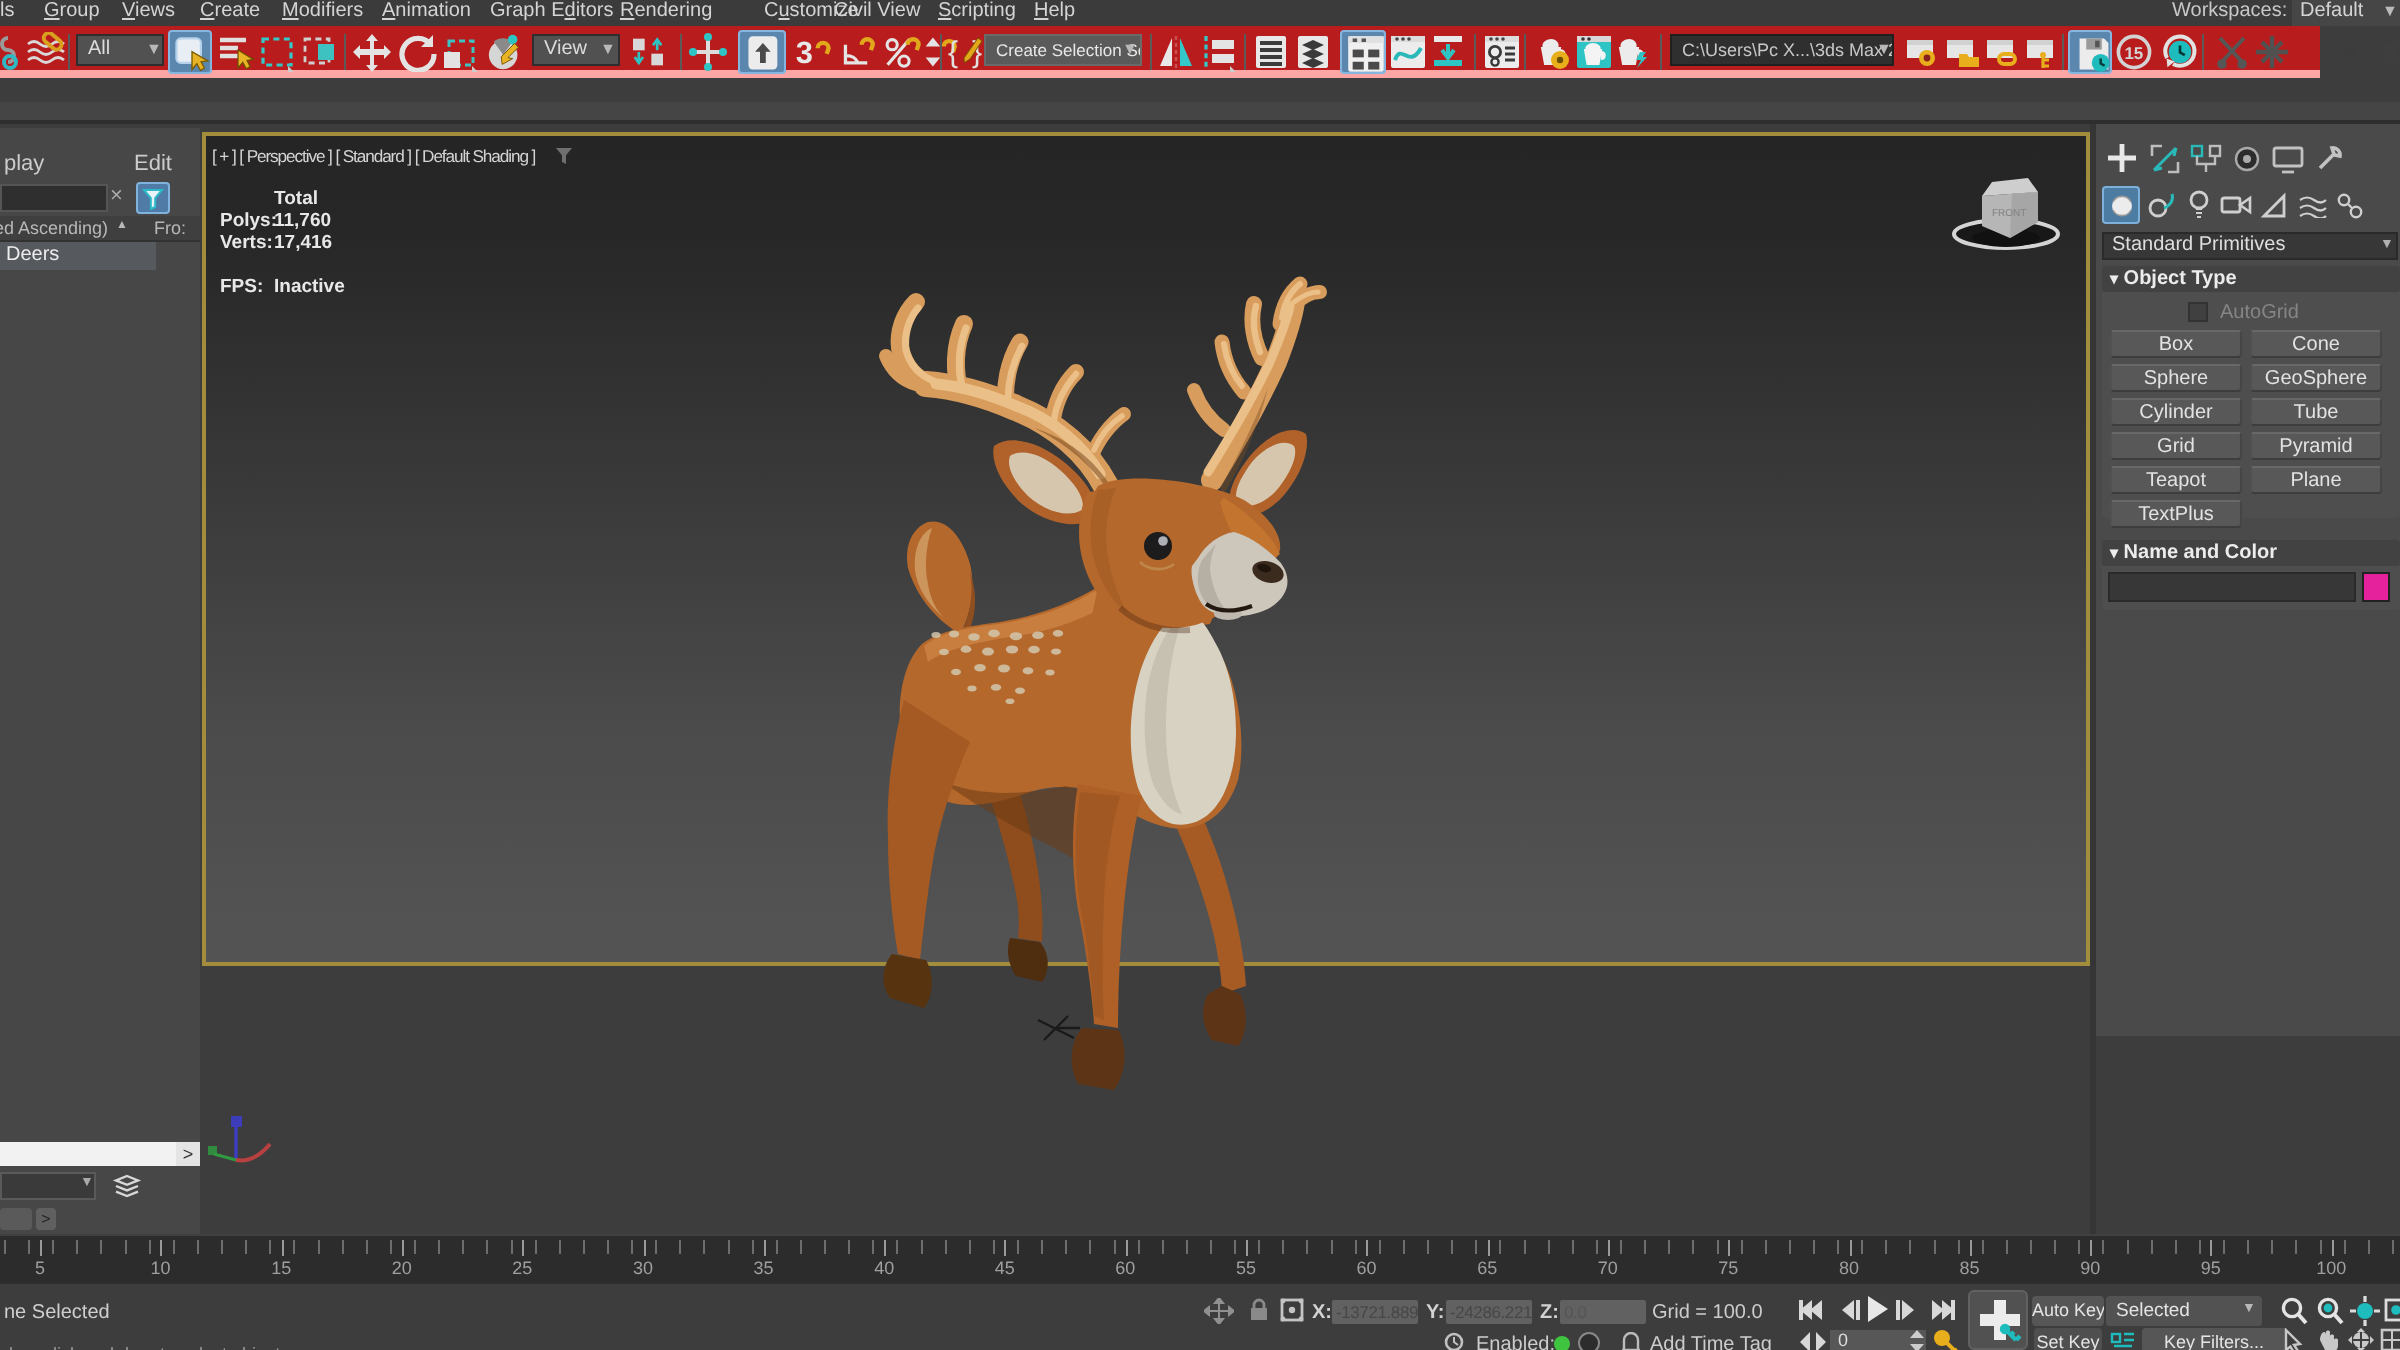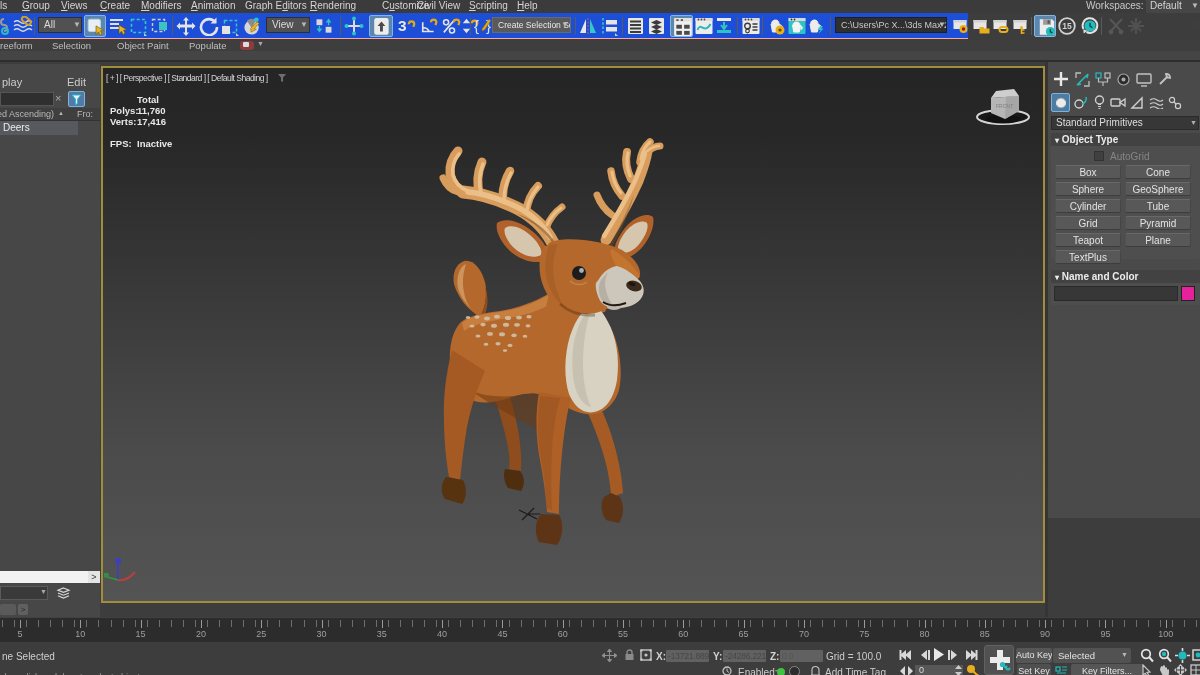--- a/index.html
+++ b/index.html
@@ -2,34 +2,34 @@
 <html><head><meta charset="utf-8"><style>
 *{margin:0;padding:0;box-sizing:border-box}
 html,body{width:1200px;height:675px;overflow:hidden;background:#3d3d3d;font-family:"Liberation Sans",sans-serif}
 #root{position:relative;width:1200px;height:675px}
 .abs{position:absolute}
 
 #menubar{position:absolute;left:0;top:0;width:1200px;height:13px;background:#3b3b3b;color:#d4d4d4;font-size:10px}
 #menubar span{position:absolute;top:0px;white-space:pre}
 #menubar u{text-decoration:underline}
 
-#toolbar{position:absolute;left:0;top:13px;width:968px;height:26px;background:#1d4ed8;border-bottom:1px solid #fca5a5}
+#toolbar{position:absolute;left:0;top:13px;width:1160px;height:26px;background:#b91c1c;border-bottom:4px solid #fca5a5}
 .ti{position:absolute;top:3px;width:20px;height:20px}
 .sep{position:absolute;top:4px;width:1px;height:18px;background:#5a5a5a}
 .dd{position:absolute;background:#2f2f2f;border:1px solid #202020;color:#c8c8c8;font-size:10px;line-height:14px;padding-left:5px;white-space:nowrap;overflow:hidden}
 .dda{position:absolute;color:#b8b8b8;font-size:8px}
 .activebtn{background:#5b87ae;border:1px solid #84b6e0;border-radius:2px}
 
 #tabrow{position:absolute;left:0;top:40px;width:1200px;height:11px;background:#3e3e3e;color:#bfbfbf;font-size:9.5px}
 #tabrow span{position:absolute;top:0}
 #strip2{position:absolute;left:0;top:51px;width:1200px;height:11px;background:#454545;border-bottom:2px solid #2e2e2e}
 
 #leftpanel{position:absolute;left:0;top:64px;width:100px;height:553px;background:#474747;font-size:11px;color:#cccccc}
 
-#viewport{position:absolute;left:101px;top:66px;width:944px;height:537px;border:2px solid #a28d3c;background:linear-gradient(#252525,#272727 12%,#3b3b3b 45%,#4b4b4b 72%,#545454)}
+#viewport{position:absolute;left:101px;top:66px;width:944px;height:417px;border:2px solid #a28d3c;background:linear-gradient(#252525,#272727 12%,#3b3b3b 45%,#4b4b4b 72%,#545454)}
 #vplabel{position:absolute;left:3px;top:5px;color:#d4d4d4;font-size:8.6px;letter-spacing:-.55px;white-space:pre}
 .stat{position:absolute;color:#e8e8e8;font-size:9.5px;font-weight:bold;white-space:pre}
 
 #rightpanel{position:absolute;left:1048px;top:62px;width:152px;height:456px;background:#4a4a4a}
 .cbtn{position:absolute;width:66px;height:14px;background:#585858;border-top:1px solid #686868;border-bottom:1px solid #3d3d3d;border-left:1px solid #515151;border-right:1px solid #454545;border-radius:2px;color:#e2e2e2;font-size:10px;text-align:center;line-height:13px}
 .rollhead{position:absolute;left:3px;width:149px;height:13px;background:#424242;border-radius:2px;color:#ececec;font-size:10px;font-weight:bold;line-height:13px}
 
 #ruler{position:absolute;left:0;top:617px;width:1200px;height:24px;background:#2c2c2c;border-top:1px solid #404040}
 #ruler .num{position:absolute;top:11px;color:#9f9f9f;font-size:9px;transform:translateX(-50%)}
 #ticks{position:absolute;left:0;top:2px;width:1200px;height:7px;
@@ -278,29 +278,20 @@
         <circle cx="4" cy="16" r="2.4" fill="#565656"></circle>
         <circle cx="14" cy="16" r="2.4" fill="#565656"></circle>
       </svg>
 <svg class="ti" style="left:1126px" width="18" height="20" viewBox="0 0 18 20">
         <path d="M9 2v16M1 10h16M4 5l10 10M14 5 4 15" stroke="#515151" stroke-width="2.2"></path>
       </svg>
 <div style="position:absolute;left:1172px;top:10px;width:5px;height:5px;background:#3c3c3c"></div>
 <div style="position:absolute;left:1192px;top:9px;width:7px;height:7px;background:#3e3e3e"></div>
 </div>
 
-<div id="tabrow">
-<span style="left:0">reeform</span>
-<span style="left:52px">Selection</span>
-<span style="left:117px">Object Paint</span>
-<span style="left:189px">Populate</span>
-<span style="left:240px;top:1px;width:14px;height:9px;background:#8b3d3d;border-radius:3px"></span>
-<span style="left:243px;top:2px;width:6px;height:5px;background:#ddd;border-radius:1px"></span>
-<span style="left:257px;font-size:7px;color:#aaa">▼</span>
-</div>
 <div id="strip2"></div>
 
 <div id="leftpanel">
 <span class="abs" style="left:2px;top:12px">play</span>
 <span class="abs" style="left:67px;top:12px">Edit</span>
 <div class="abs" style="left:0;top:28px;width:54px;height:14px;background:#2f2f2f;border:1px solid #555"></div>
 <span class="abs" style="left:55px;top:28px;color:#aaa;font-size:11px">×</span>
 <div class="abs" style="left:68px;top:27px;width:17px;height:16px;background:#4f7ba6;border:1px solid #7fb2dd;border-radius:2px"></div>
 <svg class="abs" style="left:71px;top:30px" width="11" height="11" viewBox="0 0 11 11">
         <path d="M1 1h9l-3.4 4v4.5l-2.2 1V5z" fill="#e8f2f8" stroke="#29b9c9" stroke-width="1"></path>

